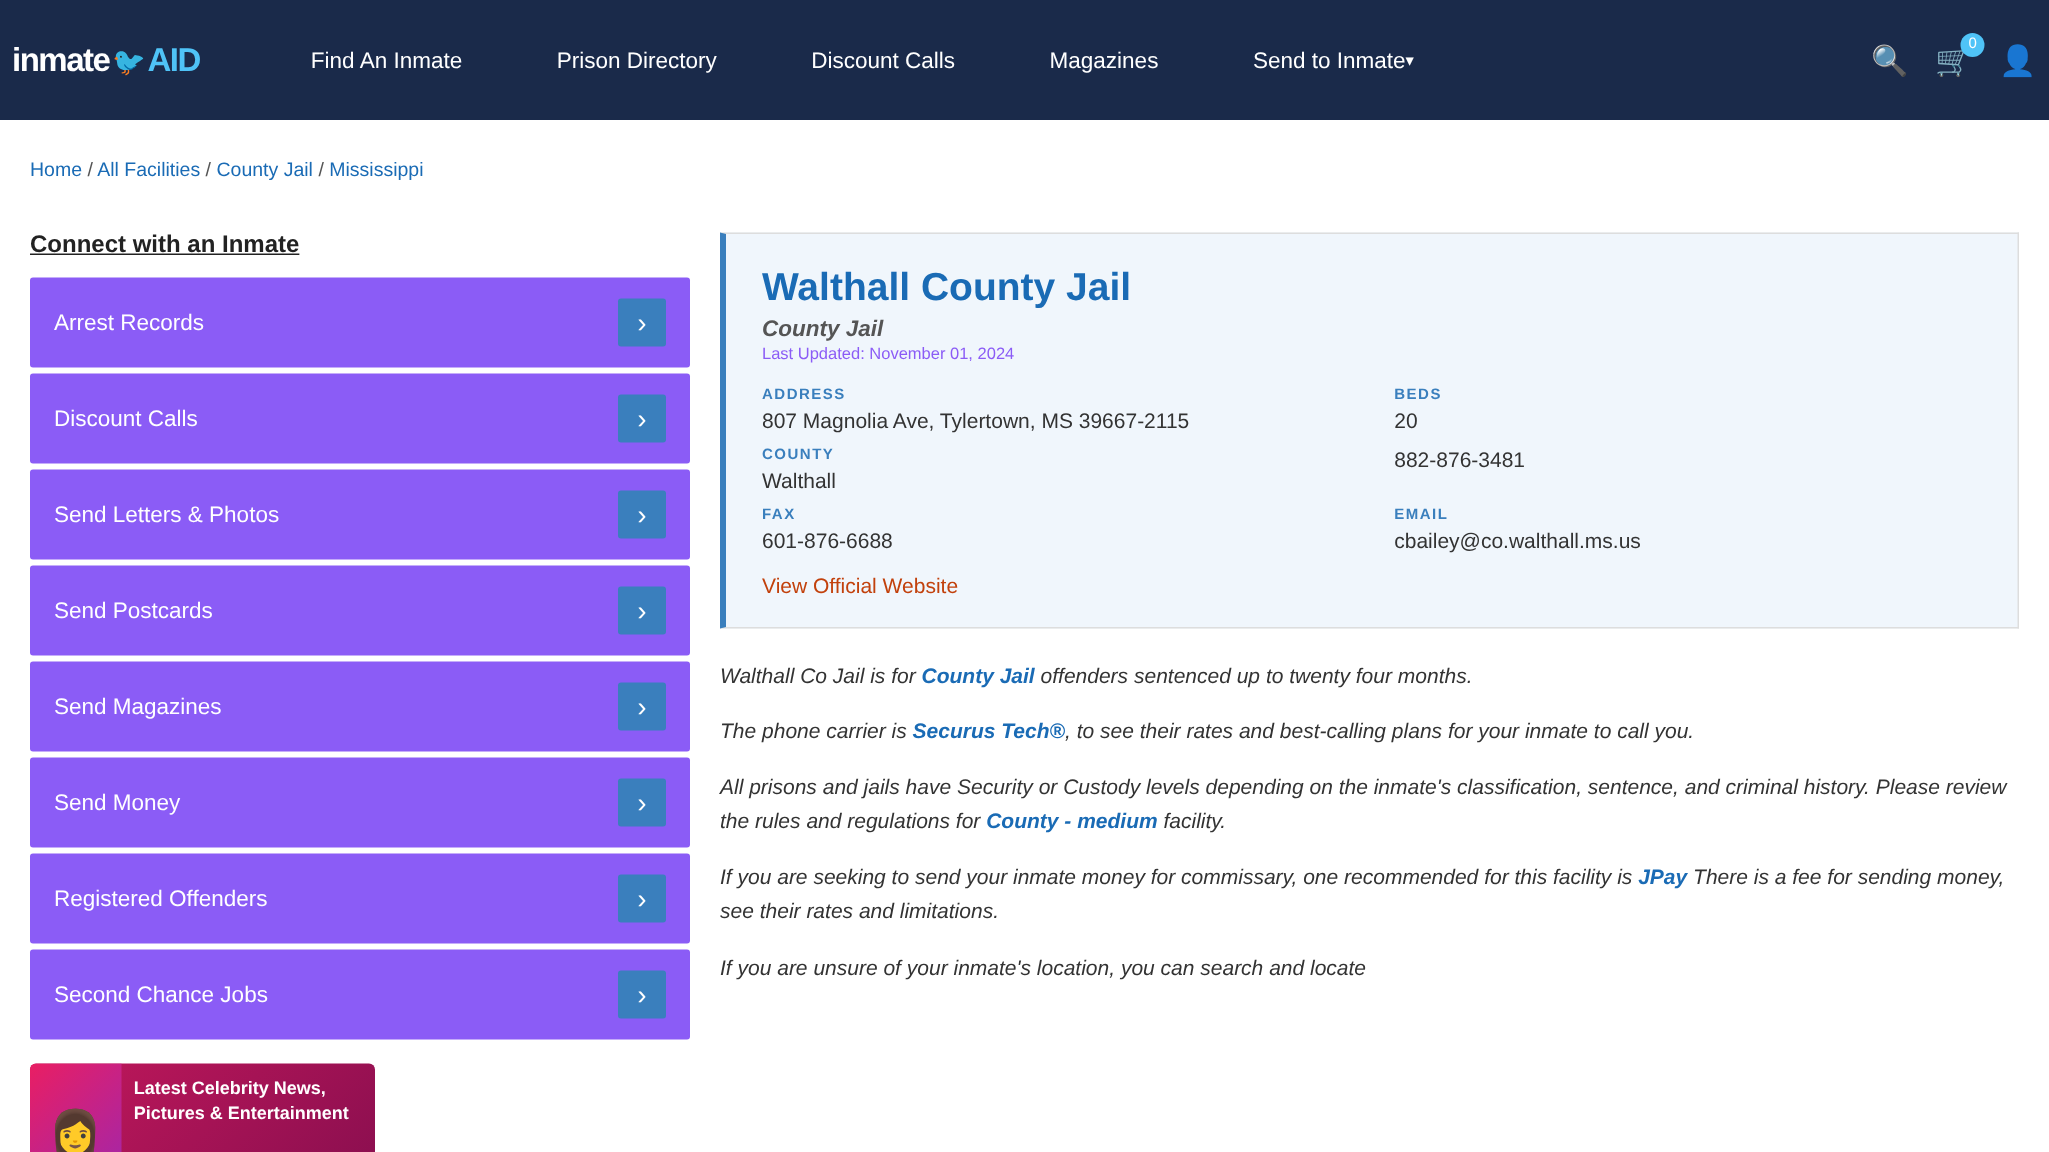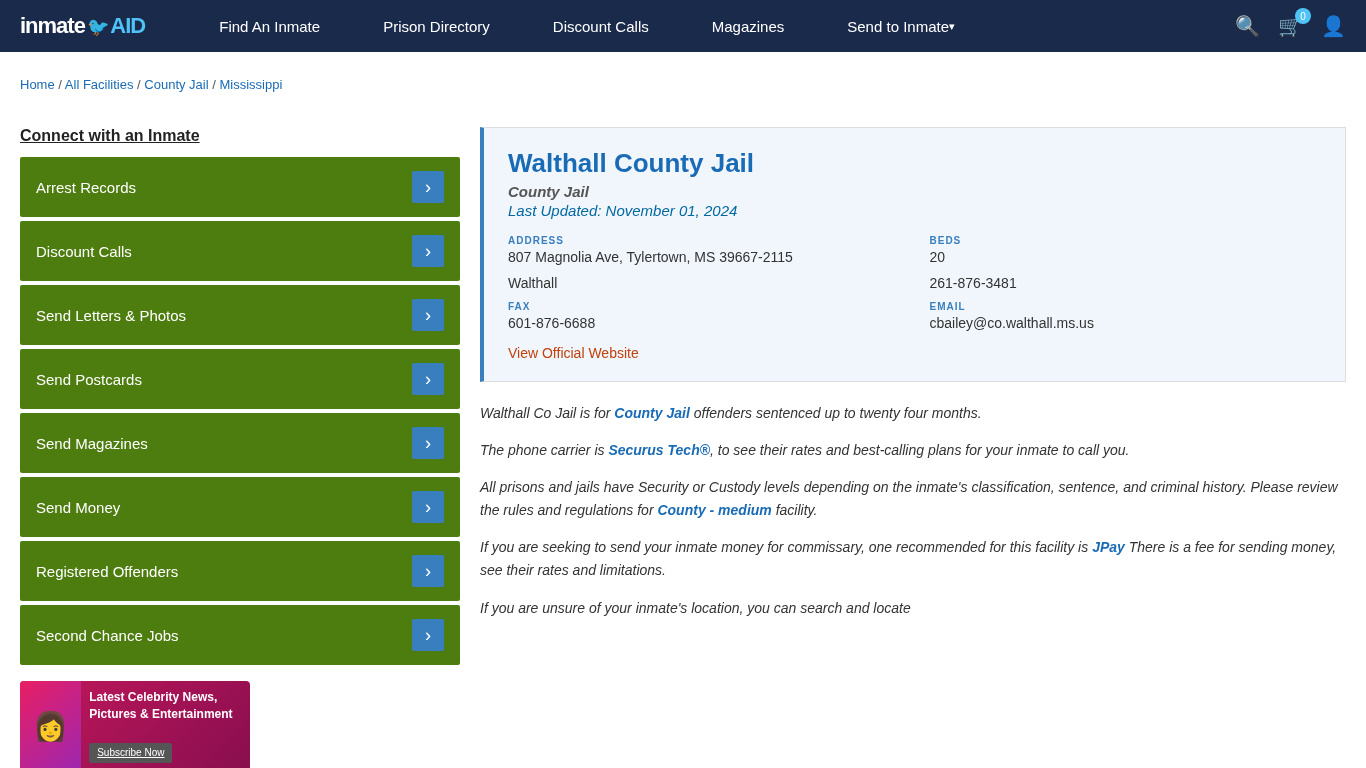--- a/index.html
+++ b/index.html
@@ -3,22 +3,22 @@
   <meta charset="utf-8">
   <style>
     * { margin: 0; padding: 0; box-sizing: border-box; }
     body { font-family: Arial, sans-serif; font-size: 14px; color: #333; background: #fff; }
 
     
     .header {
       background: #1a2a4a;
       display: flex;
       align-items: center;
-      padding: 0 20px;
-      height: 52px;
+      padding: 0 8px;
+      height: 80px;
       gap: 30px;
     }
     .logo-area {
       display: flex;
       align-items: center;
       margin-right: 20px;
     }
     .logo-text {
       font-size: 22px;
       font-weight: bold;
@@ -106,21 +106,21 @@
       text-decoration: underline;
       margin-bottom: 12px;
       color: #222;
     }
     .sidebar-menu {
       display: flex;
       flex-direction: column;
       gap: 4px;
     }
     .sidebar-item {
-      background: #4d7c0f;
+      background: #8b5cf6;
       color: #fff;
       display: flex;
       align-items: center;
       justify-content: space-between;
       padding: 14px 16px;
       cursor: pointer;
       border-radius: 2px;
       text-align: center;
     }
     .sidebar-item-label {
@@ -208,23 +208,22 @@
       margin-bottom: 4px;
     }
     .facility-type {
       font-size: 15px;
       color: #555;
       font-style: italic;
       font-weight: bold;
       margin-bottom: 2px;
     }
     .facility-updated {
-      font-size: 15px;
-      color: #0369a1;
-      font-style: italic;
+      font-size: 11px;
+      color: #8b5cf6;
       margin-bottom: 16px;
     }
     .facility-details {
       display: grid;
       grid-template-columns: 1fr 1fr;
       gap: 10px 30px;
     }
     .detail-block {}
     .detail-label {
       font-size: 10px;
@@ -375,24 +374,25 @@
       <div class="facility-details">
         <div class="detail-block">
           <div class="detail-label">ADDRESS</div>
           <div class="detail-value">807 Magnolia Ave, Tylertown, MS 39667-2115</div>
         </div>
         <div class="detail-block">
           <div class="detail-label">BEDS</div>
           <div class="detail-value">20</div>
         </div>
         <div class="detail-block">
+          <div class="detail-label">COUNTY</div>
           <div class="detail-value">Walthall</div>
         </div>
         <div class="detail-block">
-          <div class="detail-value">261-876-3481</div>
+          <div class="detail-value">882-876-3481</div>
         </div>
         <div class="detail-block">
           <div class="detail-label">FAX</div>
           <div class="detail-value">601-876-6688</div>
         </div>
         <div class="detail-block">
           <div class="detail-label">EMAIL</div>
           <div class="detail-value">cbailey@co.walthall.ms.us</div>
         </div>
       </div>

